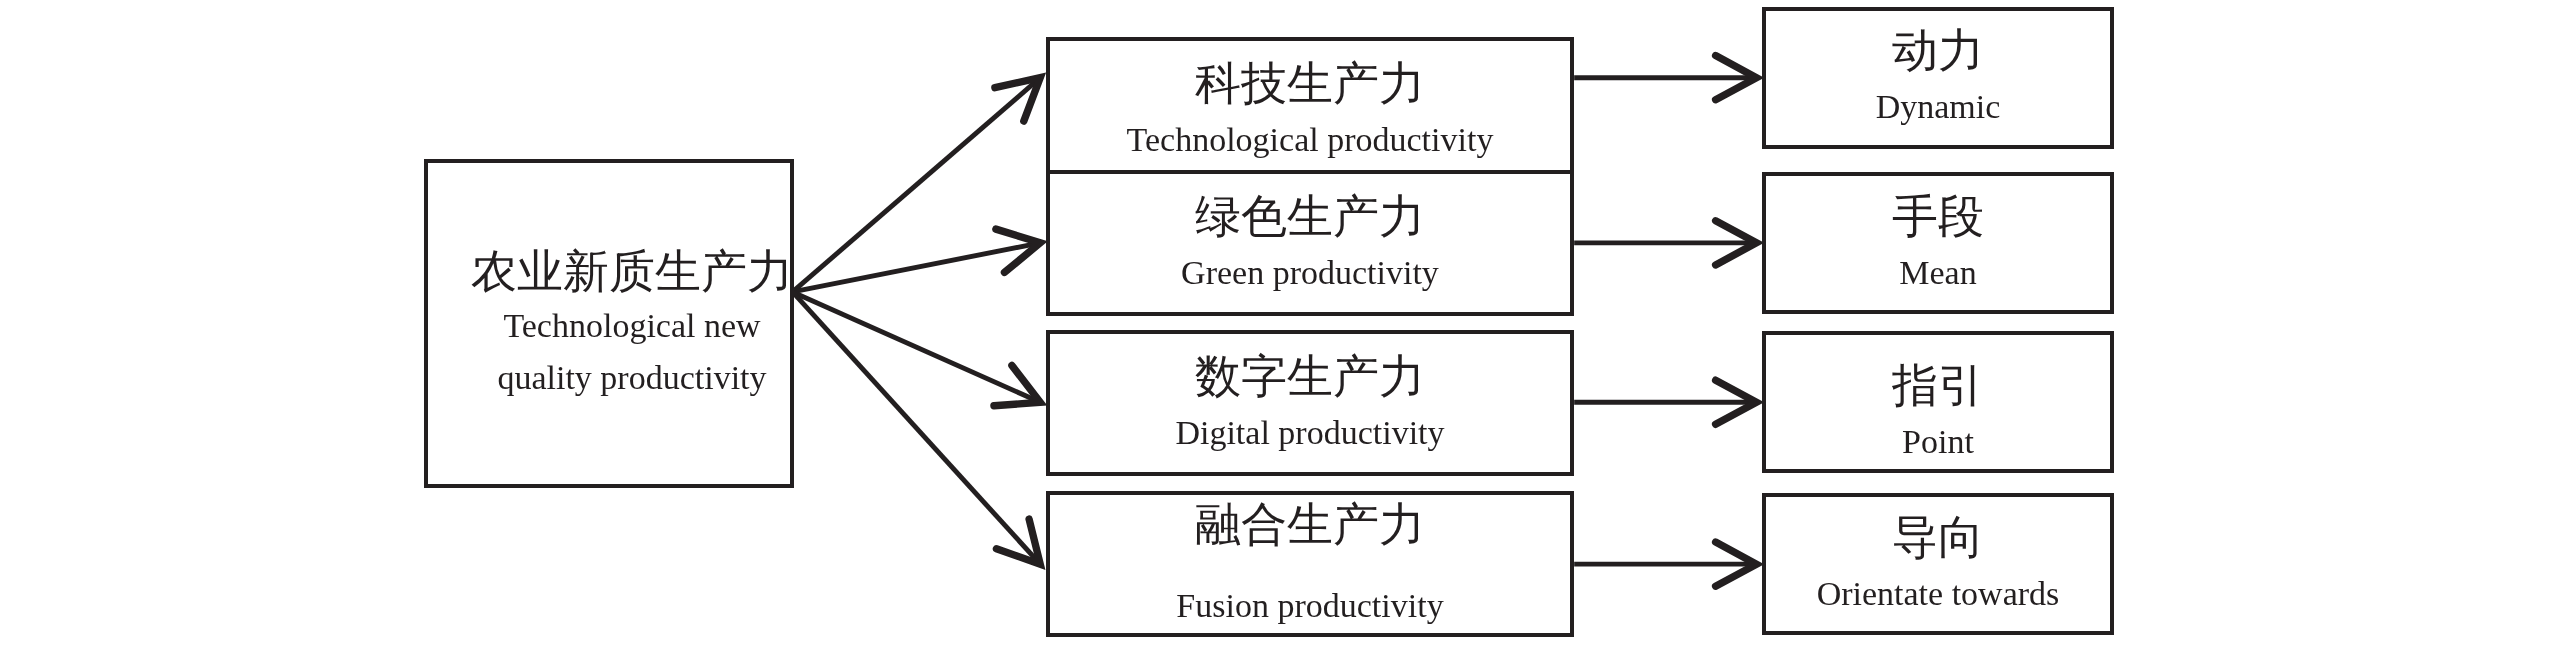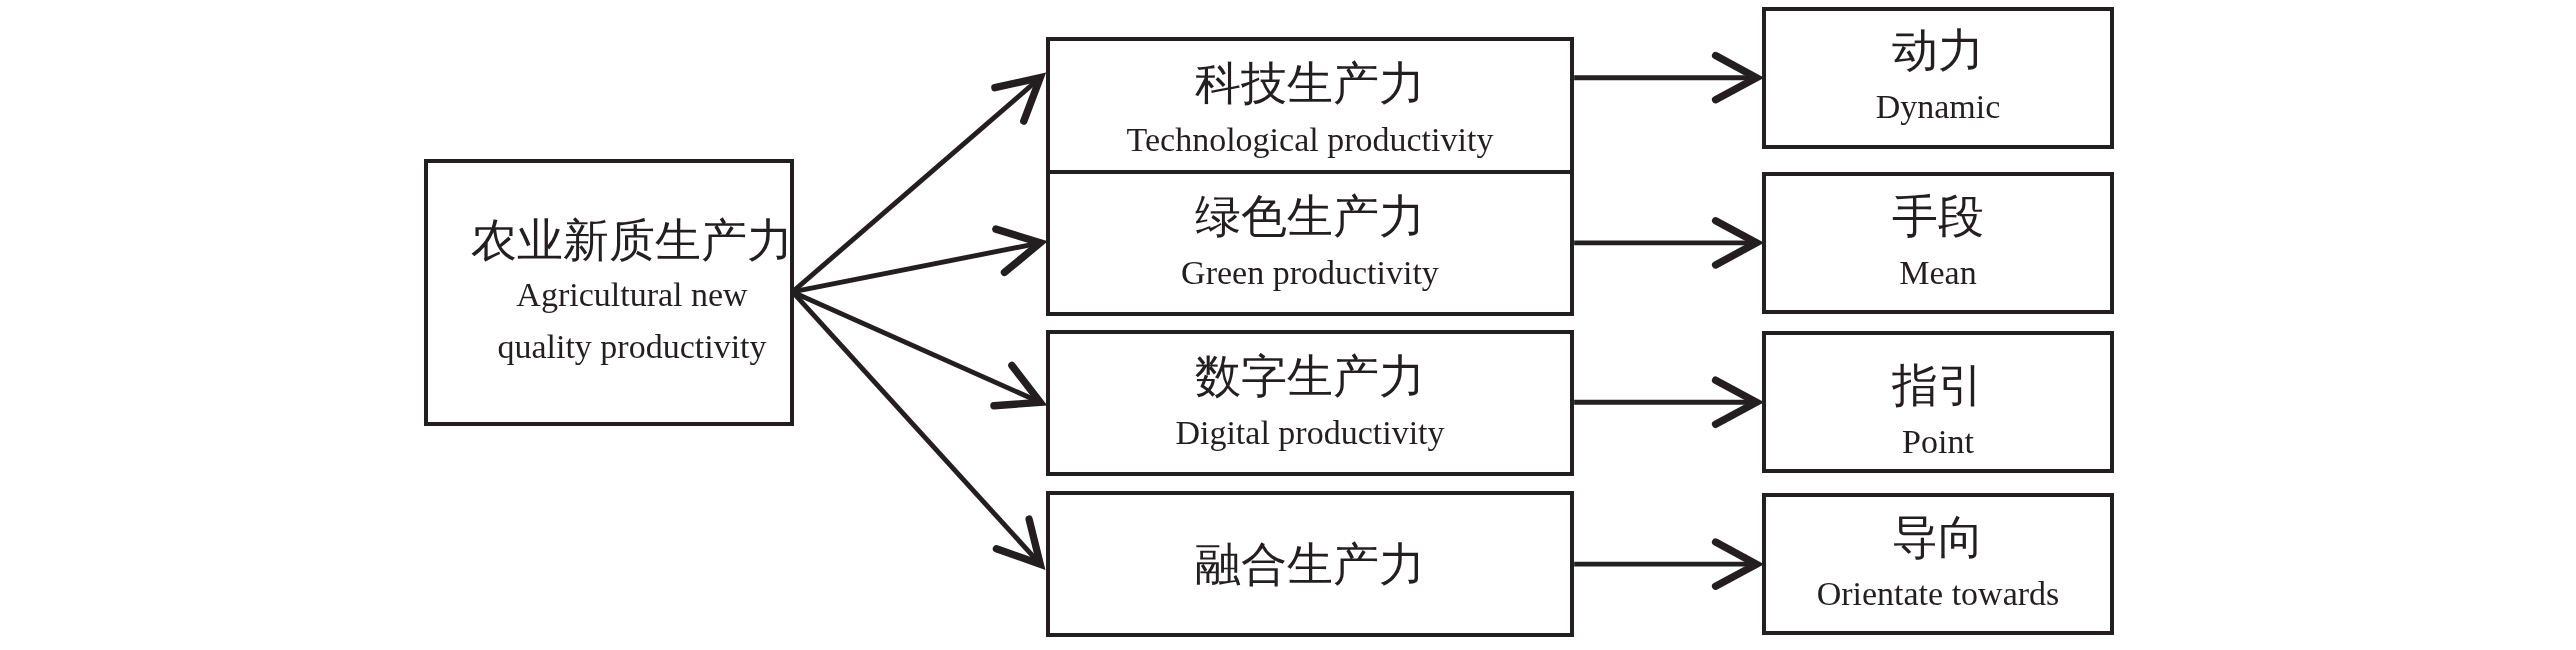--- a/index.html
+++ b/index.html
@@ -28,29 +28,29 @@
     box-sizing: border-box;
     display: flex;
     flex-direction: column;
     align-items: center;
     justify-content: center;
     text-align: center;
   }
   .zh { font-size: 46px; line-height: 59px; white-space: nowrap; }
   .en { font-size: 34px; line-height: 54px; white-space: nowrap; }
 
-  .box-root { left: 424px; top: 159px; width: 370px; height: 267px; padding-left: 46px; }
+  .box-root { left: 424px; top: 159px; width: 370px; height: 329px; padding-left: 46px; }
   .box-root .zh { line-height: 57px; }
   .box-root .en { line-height: 52px; }
 
   .box-mid { left: 1046px; width: 528px; height: 146px; }
   .box-mid.r1 { top: 0; margin-top: 37px; }
   .box-mid.r2 { top: 170px; }
   .box-mid.r3 { top: 330px; }
-  .box-mid.r4 { top: 491px; }
+  .box-mid.r4 { top: 491px; justify-content: space-between; }
 
   .box-out { left: 1762px; width: 352px; height: 142px; }
   .box-out.r1 { top: 6.5px; }
   .box-out.r2 { top: 172px; }
   .box-out.r3 { top: 331px; justify-content: flex-end; }
   .box-out.r4 { top: 493px; }
 </style>
 </head>
 <body>
 
@@ -69,38 +69,39 @@
     <line x1="969" y1="357" x2="1272" y2="690" marker-end="url(#ah)"></line>
 
     <line x1="1925" y1="95" x2="2148" y2="95" marker-end="url(#ah)"></line>
     <line x1="1925" y1="297" x2="2148" y2="297" marker-end="url(#ah)"></line>
     <line x1="1925" y1="492" x2="2148" y2="492" marker-end="url(#ah)"></line>
     <line x1="1925" y1="690" x2="2148" y2="690" marker-end="url(#ah)"></line>
   </svg>
 
   <div class="box box-root">
     <div class="zh">农业新质生产力</div>
-    <div class="en">Agricultural new</div>
+    <div class="en">Technological new</div>
     <div class="en">quality productivity</div>
   </div>
 
   <div class="box box-mid r1">
     <div class="zh">科技生产力</div>
     <div class="en">Technological productivity</div>
   </div>
   <div class="box box-mid r2">
     <div class="zh">绿色生产力</div>
     <div class="en">Green productivity</div>
   </div>
   <div class="box box-mid r3">
     <div class="zh">数字生产力</div>
     <div class="en">Digital productivity</div>
   </div>
   <div class="box box-mid r4">
     <div class="zh">融合生产力</div>
+    <div class="en">Fusion productivity</div>
   </div>
 
   <div class="box box-out r1">
     <div class="zh">动力</div>
     <div class="en">Dynamic</div>
   </div>
   <div class="box box-out r2">
     <div class="zh">手段</div>
     <div class="en">Mean</div>
   </div>

